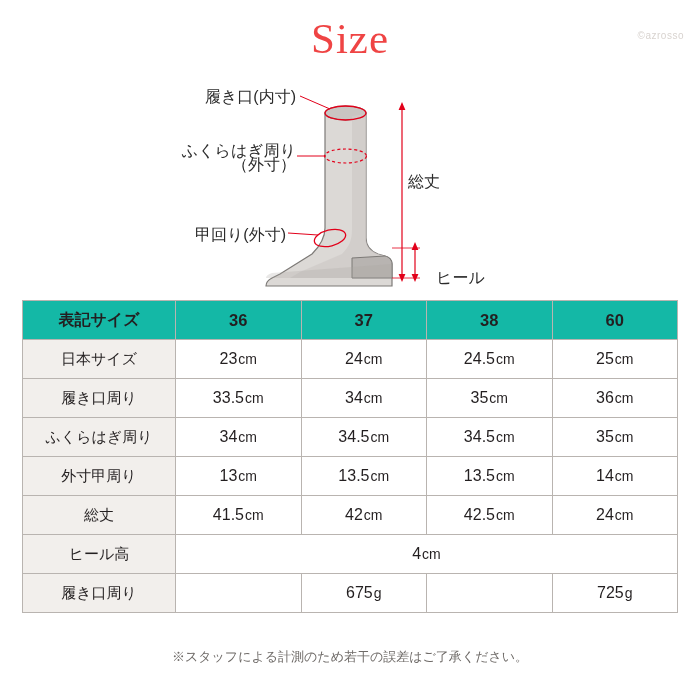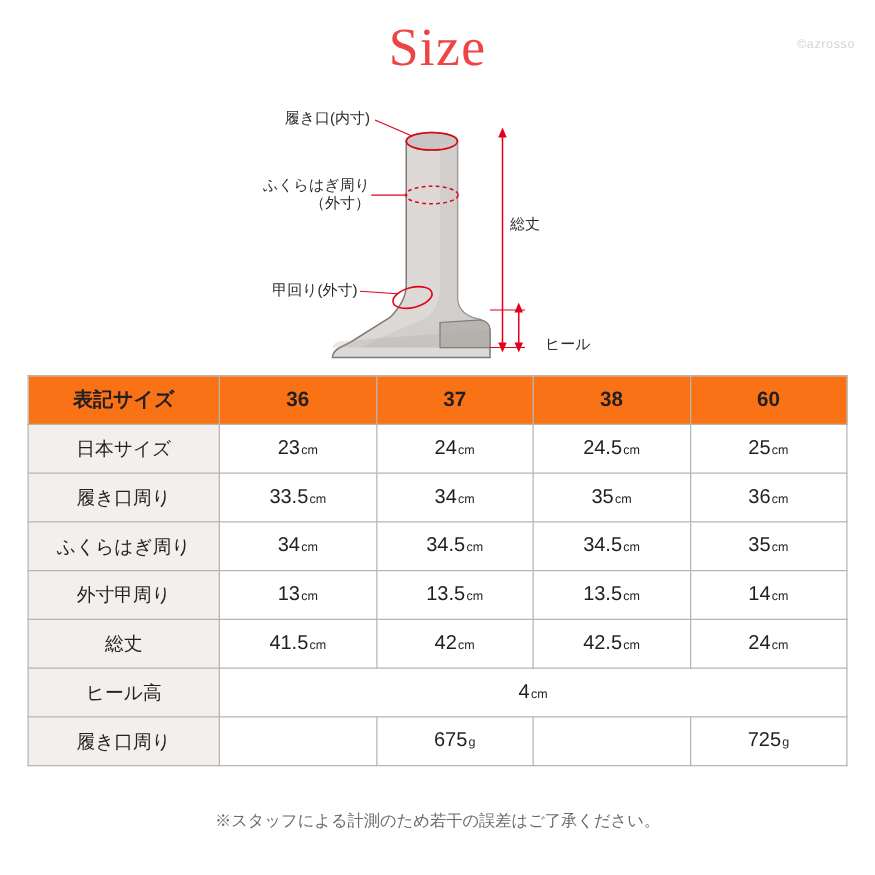--- a/index.html
+++ b/index.html
@@ -49,21 +49,21 @@
     top: 78px;
     left: 0;
     width: 700px;
     height: 215px;
   }
   .diagram svg {
     display: block;
   }
   .dlabel {
     position: absolute;
-    font-size: 12px;
+    font-size: 16px;
     color: #2b2b2b;
     line-height: 1.35;
     white-space: nowrap;
   }
   .dlabel.right {
     text-align: left;
   }
   .dlabel.left {
     text-align: right;
   }
@@ -85,33 +85,33 @@
     height: 38px;
     text-align: center;
     font-weight: normal;
     font-size: 16px;
     color: #231f20;
     padding: 0;
   }
   table.size-table tr.head td {
     font-size: 16.5px;
     font-weight: bold;
-    background: #f97316;
+    background: #14b8a6;
   }
   table.size-table td.label {
     background: #f2efec;
     font-size: 15px;
     font-weight: normal;
     width: 152px;
   }
   table.size-table tr.head td.label {
     font-size: 16px;
   }
   .unit {
-    font-size: 10px;
+    font-size: 14px;
     margin-left: 1px;
   }
   .note {
     position: absolute;
     top: 648px;
     left: 0;
     width: 700px;
     text-align: center;
     font-size: 13px;
     color: #6e6a67;

